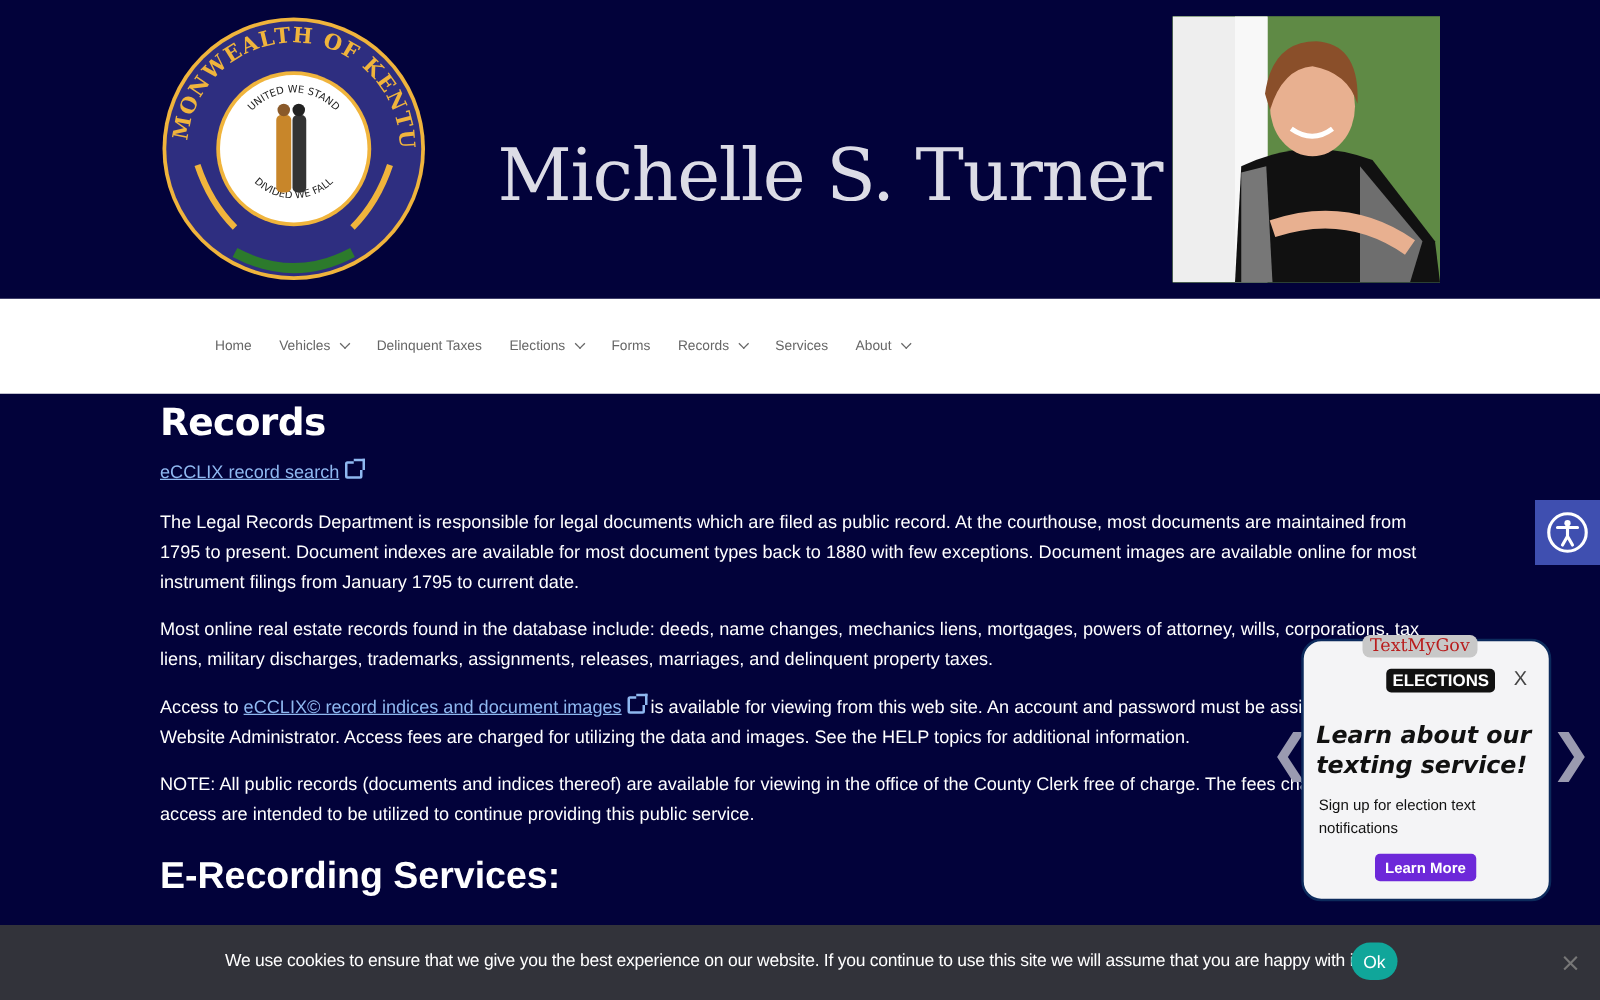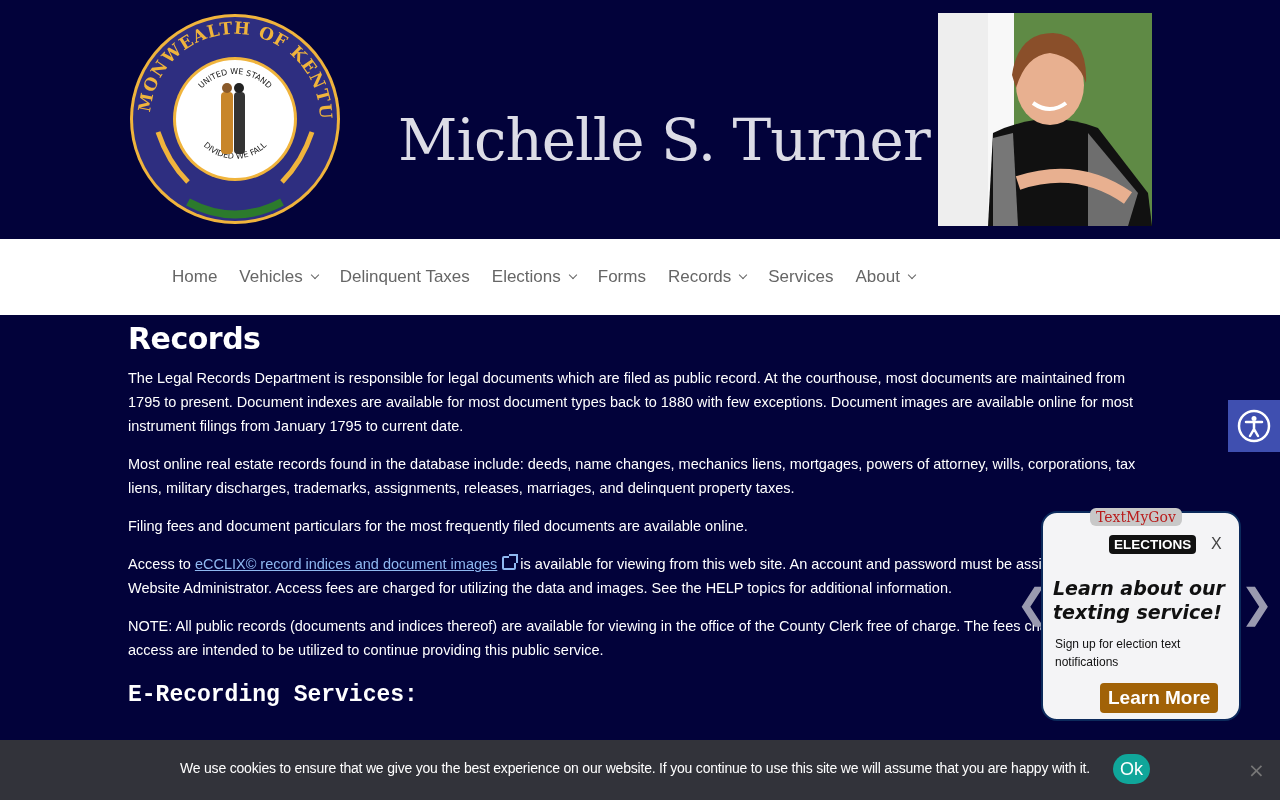--- a/index.html
+++ b/index.html
@@ -4,41 +4,41 @@
 <style>
   html, body { margin:0; padding:0; }
   body { width:1280px; height:800px; overflow:hidden; background:#02023a; font-family:"DejaVu Sans","Liberation Sans",sans-serif; position:relative; }
   .header { position:absolute; left:0; top:0; width:1280px; height:239px; background:#02023a; }
   .seal { position:absolute; left:128px; top:12px; width:214px; height:214px; }
   .title1 { position:absolute; left:398px; top:58px; font-family:"DejaVu Serif","Liberation Serif",serif; color:#dcdce6; font-size:39px; letter-spacing:-0.5px; white-space:nowrap; }
   .title2 { position:absolute; left:398px; top:106px; font-family:"DejaVu Serif","Liberation Serif",serif; color:#dcdce6; font-size:58px; letter-spacing:-1px; white-space:nowrap; }
   .photo { position:absolute; left:938px; top:13px; width:214px; height:213px; overflow:hidden; background:#4f7a3a; }
   .nav { position:absolute; left:0; top:239px; width:1280px; height:76px; background:#ffffff; }
   .nav-items { position:absolute; left:172px; top:0; height:76px; display:flex; align-items:center; gap:0; }
-  .nav-item { font-family:"Liberation Sans",sans-serif; font-size:17px; color:#666; margin-right:22px; display:flex; align-items:center; cursor:pointer; }
+  .nav-item { font-family:"Liberation Sans",sans-serif; font-size:11px; color:#666; margin-right:22px; display:flex; align-items:center; cursor:pointer; }
   .chev { display:inline-block; width:5px; height:5px; border-right:1.5px solid #666; border-bottom:1.5px solid #666; transform:rotate(45deg); margin-left:9px; margin-top:-4px; }
   .content { position:absolute; left:128px; top:315px; width:1030px; color:#fff; font-family:"Liberation Sans",sans-serif; }
   h1 { font-size:30px; font-weight:bold; margin:6px 0 10px 0; font-family:"DejaVu Sans",sans-serif; letter-spacing:-0.5px; }
   .link { color:#8fb8f0; text-decoration:underline; font-size:14.5px; }
   .ext { display:inline-block; width:10px; height:10px; border:2px solid #8fb8f0; border-radius:2px; margin-left:5px; position:relative; vertical-align:-1px; }
   .ext::after { content:""; position:absolute; right:-4px; top:-4px; width:7px; height:7px; border-top:2px solid #8fb8f0; border-right:2px solid #8fb8f0; background:#02023a; }
   p { font-size:14.5px; line-height:24px; margin:0 0 14px 0; }
-  h2 { font-size:23px; font-weight:bold; margin:20px 0 0 0; font-family:Liberation Mono, monospace; }
+  h2 { font-size:30px; font-weight:bold; margin:20px 0 0 0; font-family:Liberation Sans, sans-serif; }
   .a11y { position:absolute; left:1228px; top:400px; width:52px; height:52px; background:#3f4fb0; display:flex; align-items:center; justify-content:center; }
   .popup { position:absolute; left:1041px; top:511px; width:196px; height:206px; background:#f4f4f6; border:2px solid #0c2a5c; border-radius:16px; }
   .tmg { position:absolute; left:47px; top:-5px; background:#c8c8c8; border-radius:6px; padding:1px 6px; font-family:"DejaVu Serif",serif; font-size:14px; color:#b91c1c; }
   .elect { position:absolute; left:66px; top:22px; background:#111; color:#fff; border-radius:4px; padding:2px 5px; font-family:"Liberation Sans",sans-serif; font-weight:bold; font-size:13.5px; }
   .popx { position:absolute; left:168px; top:22px; font-size:16px; color:#444; font-family:"Liberation Sans",sans-serif; cursor:pointer; }
   .pop-h { position:absolute; left:10px; top:63px; width:180px; font-family:"DejaVu Sans",sans-serif; font-weight:bold; font-size:19px; line-height:24px; color:#111;font-style:italic; }
   .pop-t { position:absolute; left:12px; top:122px; width:180px; font-family:"Liberation Sans",sans-serif; font-size:12px; line-height:18px; color:#111; }
-  .pop-btn { position:absolute; left:57px; top:170px; background:#a16207; color:#fff; font-family:"Liberation Sans",sans-serif; font-weight:bold; font-size:19px; padding:4px 8px; border-radius:4px; cursor:pointer; }
+  .pop-btn { position:absolute; left:57px; top:170px; background:#6d28d9; color:#fff; font-family:"Liberation Sans",sans-serif; font-weight:bold; font-size:12px; padding:4px 8px; border-radius:4px; cursor:pointer; }
   .arrow { position:absolute; color:#9a9ab0; font-size:40px; font-family:"DejaVu Sans",sans-serif; cursor:pointer; }
   .cookie { position:absolute; left:0; top:740px; width:1280px; height:60px; background:#32333a; }
   .cookie-text { position:absolute; left:180px; top:20px; color:#fff; font-family:"Liberation Sans",sans-serif; font-size:14px; letter-spacing:-0.2px; white-space:nowrap; }
-  .ok { position:absolute; left:1113px; top:14px; width:37px; height:30px; background:#10a69a; border-radius:15px; color:#fff; font-family:"Liberation Sans",sans-serif; font-size:18px; display:flex; align-items:center; justify-content:center; cursor:pointer; }
+  .ok { position:absolute; left:1081px; top:14px; width:37px; height:30px; background:#10a69a; border-radius:15px; color:#fff; font-family:"Liberation Sans",sans-serif; font-size:14px; display:flex; align-items:center; justify-content:center; cursor:pointer; }
   .cookie-x { position:absolute; left:1248px; top:18px; color:#777; font-size:20px; font-family:"DejaVu Sans",sans-serif; cursor:pointer; }
 </style>
 </head>
 <body>
 
 <div class="header">
   <svg class="seal" viewBox="0 0 214 214">
     <circle cx="107" cy="107" r="105" fill="#f0b43c"></circle>
     <circle cx="107" cy="107" r="102" fill="#2e2e80"></circle>
     <circle cx="107" cy="107" r="62" fill="#f0b43c"></circle>
@@ -102,23 +102,25 @@
       </div>
     <div class="nav-item">
         <span>About</span>
         <span class="chev"></span>
       </div>
   </div>
 </div>
 
 <div class="content">
   <h1>Records</h1>
+  <p style="margin-bottom:16px;">
+    <a class="link">eCCLIX record search</a><span class="ext"></span>
+  </p>
   <p>The Legal Records Department is responsible for legal documents which are filed as public record. At the courthouse, most documents are maintained from 1795 to present. Document indexes are available for most document types back to 1880 with few exceptions. Document images are available online for most instrument filings from January 1795 to current date.</p>
   <p>Most online real estate records found in the database include: deeds, name changes, mechanics liens, mortgages, powers of attorney, wills, corporations, tax liens, military discharges, trademarks, assignments, releases, marriages, and delinquent property taxes.</p>
-  <p>Filing fees and document particulars for the most frequently filed documents are available online.</p>
   <p><span>Access to </span><a class="link">eCCLIX© record indices and document images</a><span class="ext"></span><span> is available for viewing from this web site. An account and password must be assigned by SMI, the Website Administrator.  Access fees are charged for utilizing the data and images. See the HELP topics for additional information.</span></p>
   <p>NOTE: All public records (documents and indices thereof) are available for viewing in the office of the County Clerk free of charge. The fees charged for online access are intended to be utilized to continue providing this public service.</p>
   <h2>E-Recording Services:</h2>
 </div>
 
 <div class="a11y">
   <svg width="34" height="34" viewBox="0 0 34 34">
     <circle cx="17" cy="17" r="15" fill="none" stroke="#fff" stroke-width="2.5"></circle>
     <circle cx="17" cy="9.5" r="2.5" fill="#fff"></circle>
     <path d="M 9 13 L 25 13 M 17 13 L 17 20 M 17 20 L 13 27 M 17 20 L 21 27" stroke="#fff" stroke-width="2.5" fill="none" stroke-linecap="round"></path>

